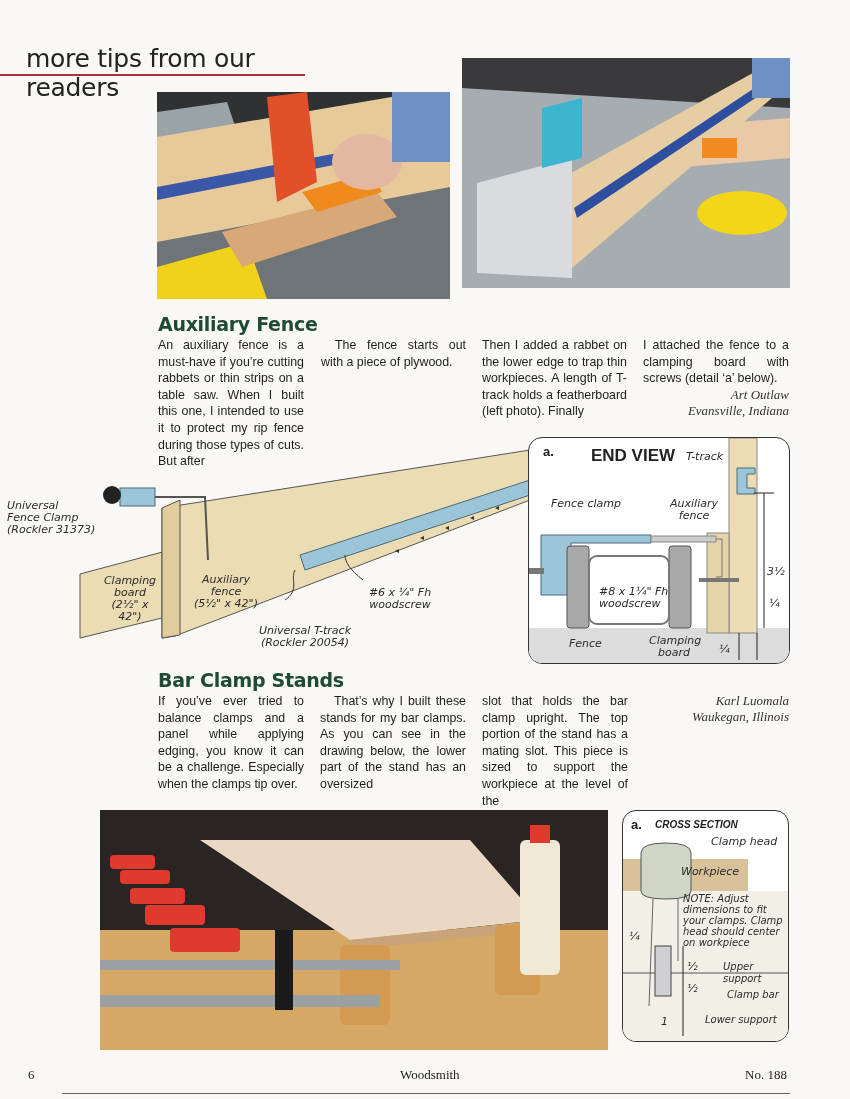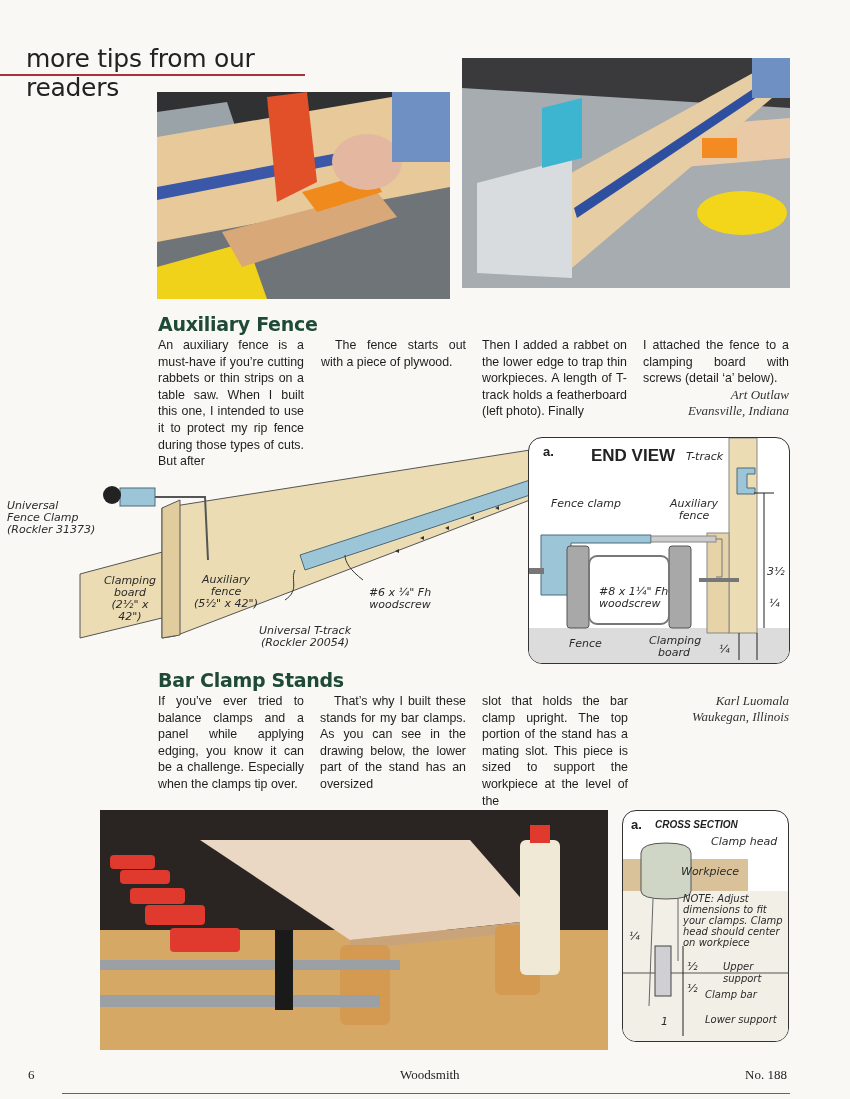--- a/index.html
+++ b/index.html
@@ -217,21 +217,21 @@
     <div>NOTE: Adjust</div>
     <div>dimensions to fit</div>
     <div>your clamps. Clamp</div>
     <div>head should center</div>
     <div>on workpiece</div>
   </div>
   <div class="abs label" style="left:6px;top:120px;">¼</div>
   <div class="abs label" style="left:64px;top:150px;">½</div>
   <div class="abs label" style="left:80px;top:150px;font-size:10px;margin-left:20px;">Upper support</div>
   <div class="abs label" style="left:64px;top:172px;">½</div>
-  <div class="abs label" style="left:82px;top:178px;font-size:10px;">Clamp bar</div>
+  <div class="abs label" style="left:104px;top:178px;font-size:10px;">Clamp bar</div>
   <div class="abs label" style="left:38px;top:205px;">1</div>
   <div class="abs label" style="left:82px;top:203px;font-size:10px;">Lower support</div>
 </div>
 
 <div class="abs footer" style="left:28px;top:1067px;">6</div>
 <div class="abs footer" style="left:400px;top:1067px;">Woodsmith</div>
 <div class="abs footer" style="left:745px;top:1067px;">No. 188</div>
 <div class="abs" style="left:62px;top:1093px;width:728px;height:1px;background:#666;"></div>
 
 </body></html>

